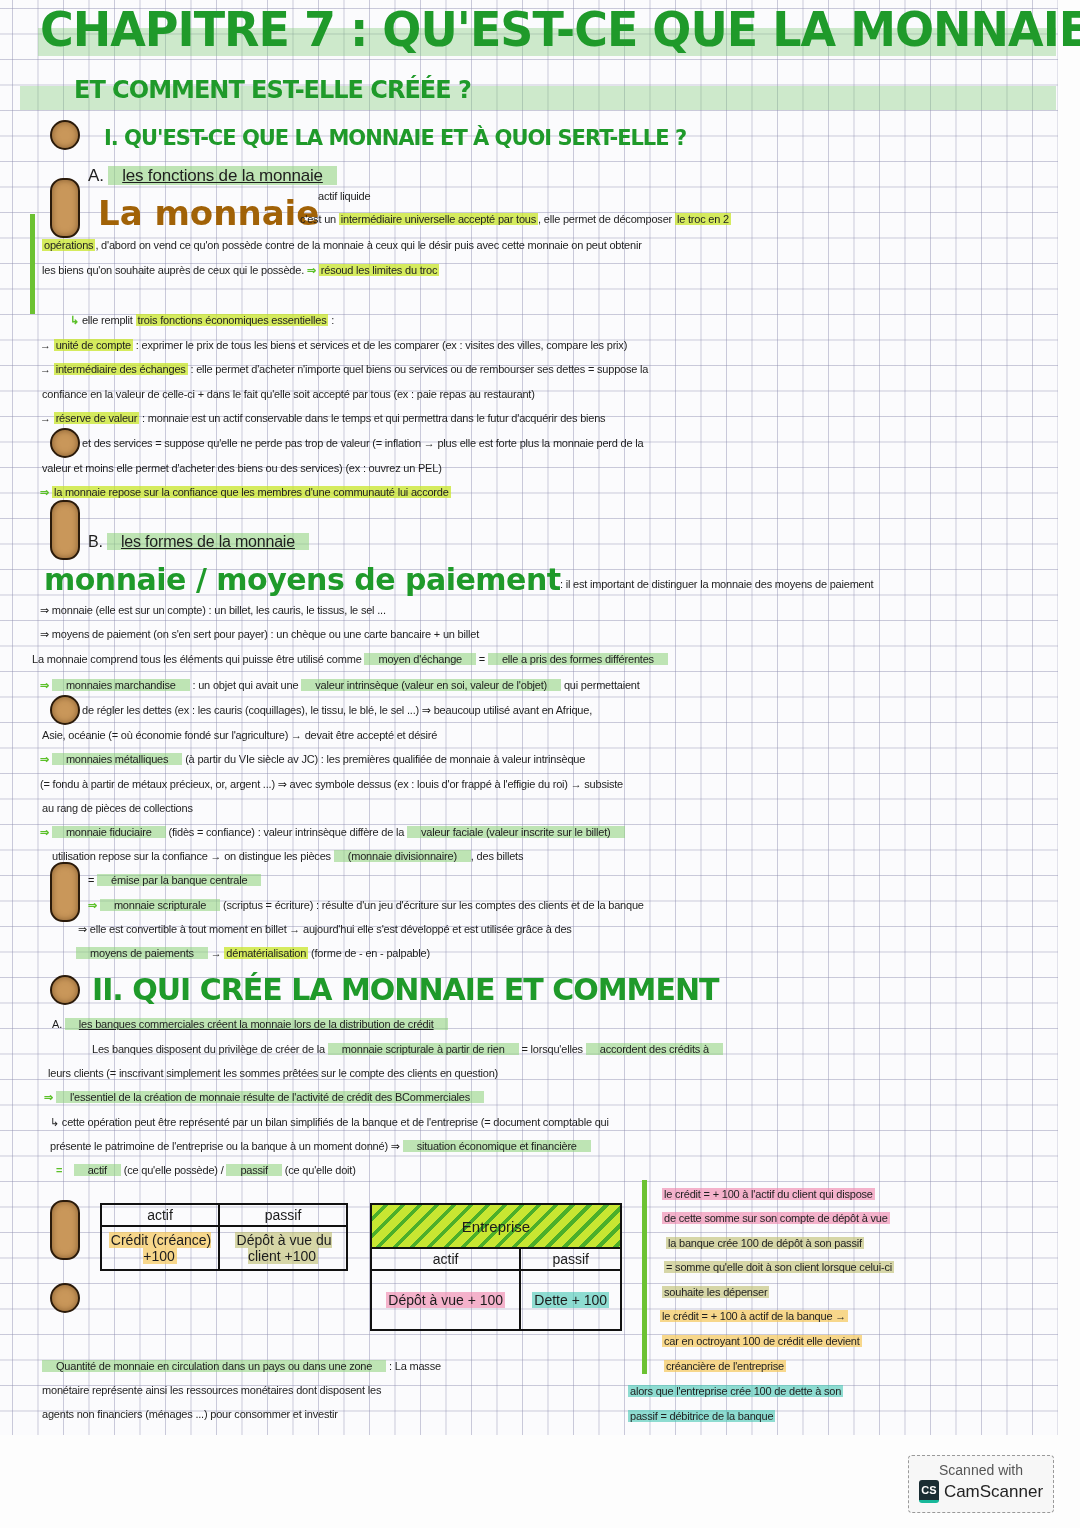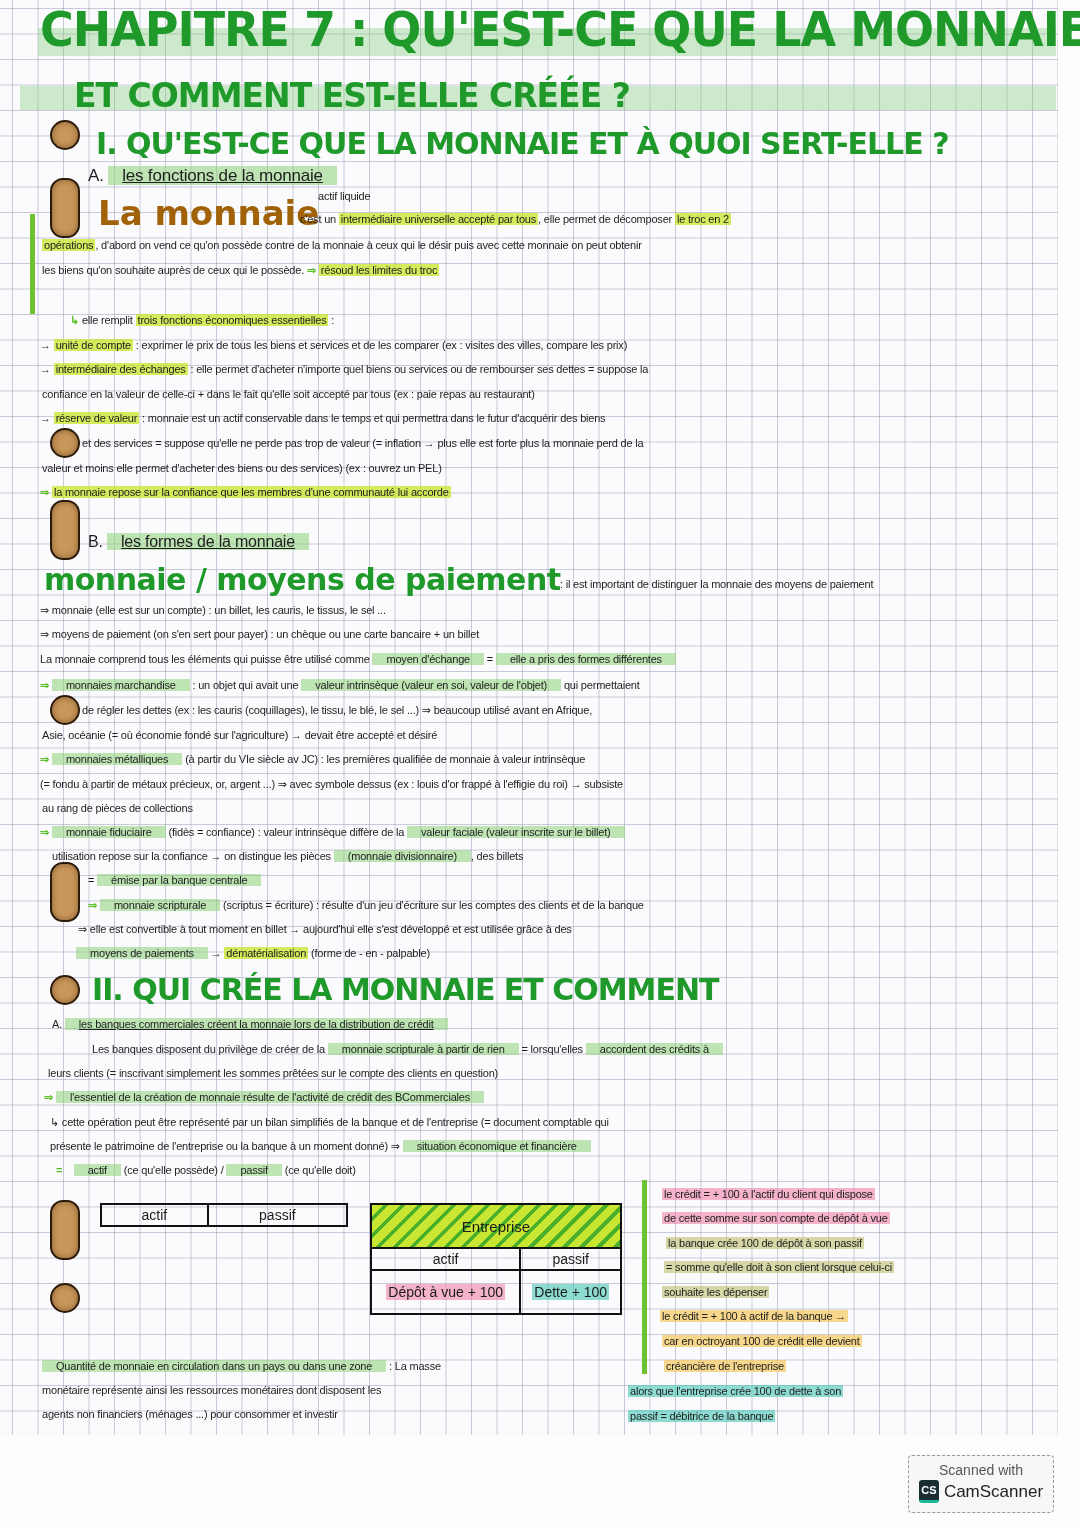--- a/index.html
+++ b/index.html
@@ -18,23 +18,23 @@
     background-size: 25.5px 25.5px;
     background-position: 12px 8px;
   }
   .abs { position: absolute; white-space: nowrap; }
   .title {
     font-family: "DejaVu Sans", sans-serif; color: #1f9a2a; font-weight: 700;
     letter-spacing: -1px;
   }
   .h1 { font-size: 46px; left: 40px; top: 2px; transform: scaleY(1.05); }
   .h1-hl { position:absolute; left: 38px; top: 28px; width: 1018px; height: 28px; background: rgba(120,200,110,0.35); }
-  .h1b { font-size: 33px; left: 74px; top: 76px; text-align: right; }
+  .h1b { font-size: 24px; left: 74px; top: 76px; text-align: right; }
   .h1b-hl { position:absolute; left: 20px; top: 86px; width: 1036px; height: 24px; background: rgba(120,200,110,0.35); }
-  .h2 { font-size: 30px; left: 96px; top: 126px; }
+  .h2 { font-size: 21px; left: 104px; top: 126px; }
   .h2-ii { font-size: 30px; left: 92px; top: 972px; }
   .big-green { font-family: "DejaVu Sans", sans-serif; color: #a16207; font-weight: 700; font-size: 34px; }
   .big-green2 { font-family: "DejaVu Sans", sans-serif; color: #1f9a2a; font-weight: 700; font-size: 30px; letter-spacing:-0.5px;}
   .hand { font-family: "Liberation Sans", sans-serif; font-size: 15px; color: #1e1e1e; letter-spacing: -0.2px; }
   .small { font-size: 11px; }
   .hl-y { background: rgba(200,230,40,0.75); padding: 0 2px; }
   .hl-g { background: rgba(140,210,120,0.55); padding: 0 14px; }
   .hl-pink { background: rgba(240,130,170,0.6); padding: 0 2px; }
   .hl-olive { background: rgba(190,190,110,0.6); padding: 0 2px; }
   .hl-orange { background: rgba(245,200,90,0.7); padding: 0 2px; }
@@ -140,21 +140,21 @@
 </div>
 
 <div class="abs hand" style="left:88px;top:533px;font-size:16px;">
   <span>B.</span>
   <span class="sub hl-g">les formes de la monnaie</span>
 </div>
 <div class="abs big-green2" style="left:44px;top:562px;">monnaie / moyens de paiement</div>
 <div class="abs hand small" style="left:560px;top:578px;">: il est important de distinguer la monnaie des moyens de paiement</div>
 <div class="abs hand small" style="left:40px;top:604px;">⇒ monnaie (elle est sur un compte) : un billet, les cauris, le tissus, le sel ...</div>
 <div class="abs hand small" style="left:40px;top:628px;">⇒ moyens de paiement (on s'en sert pour payer) : un chèque ou une carte bancaire + un billet</div>
-<div class="abs hand small" style="left:40px;top:653px;">
+<div class="abs hand small" style="left:32px;top:653px;">
   <span>La monnaie comprend tous les éléments qui puisse être utilisé comme</span>
   <span class="hl-g">moyen d'échange</span>
   <span>=</span>
   <span class="hl-g">elle a pris des formes différentes</span>
 </div>
 
 <div class="abs hand small" style="left:40px;top:679px;">
   <span class="arrow">⇒</span>
   <span class="hl-g">monnaies marchandise</span>
   <span>: un objet qui avait une</span>
@@ -226,34 +226,38 @@
   <span>(ce qu'elle possède) /</span>
   <span class="hl-g">passif</span>
   <span>(ce qu'elle doit)</span>
 </div>
 
 <table class="bilan" style="left:100px;top:1203px;width:248px;">
   <tbody>
   <tr>
     <td>actif</td>
     <td>passif</td>
+  </tr>
+  <tr style="height:44px;">
+    <td><span class="hl-orange">Crédit (créance) +100</span></td>
+    <td><span class="hl-olive">Dépôt à vue du client +100</span></td>
   </tr>
 </tbody>
   </table>
 
 <table class="bilan" style="left:370px;top:1203px;width:252px;">
   <tbody>
       <tr>
         <td colspan="2" class="head">Entreprise</td>
       </tr>
   <tr>
     <td>actif</td>
     <td>passif</td>
   </tr>
-  <tr style="height:44px;border-radius:9px;">
+  <tr style="height:60px;border-radius:9px;">
     <td><span class="hl-pink">Dépôt à vue + 100</span></td>
     <td><span class="hl-teal">Dette + 100</span></td>
   </tr>
 </tbody>
   </table>
 
 <div class="bracket" style="left:642px;top:1180px;height:194px;"></div>
 <div class="abs hand small" style="left:662px;top:1188px;"><span class="hl-pink">le crédit = + 100 à l'actif du client qui dispose</span></div>
 <div class="abs hand small" style="left:662px;top:1212px;"><span class="hl-pink">de cette somme sur son compte de dépôt à vue</span></div>
 <div class="abs hand small" style="left:666px;top:1237px;"><span class="hl-olive">la banque crée 100 de dépôt à son passif</span></div>

